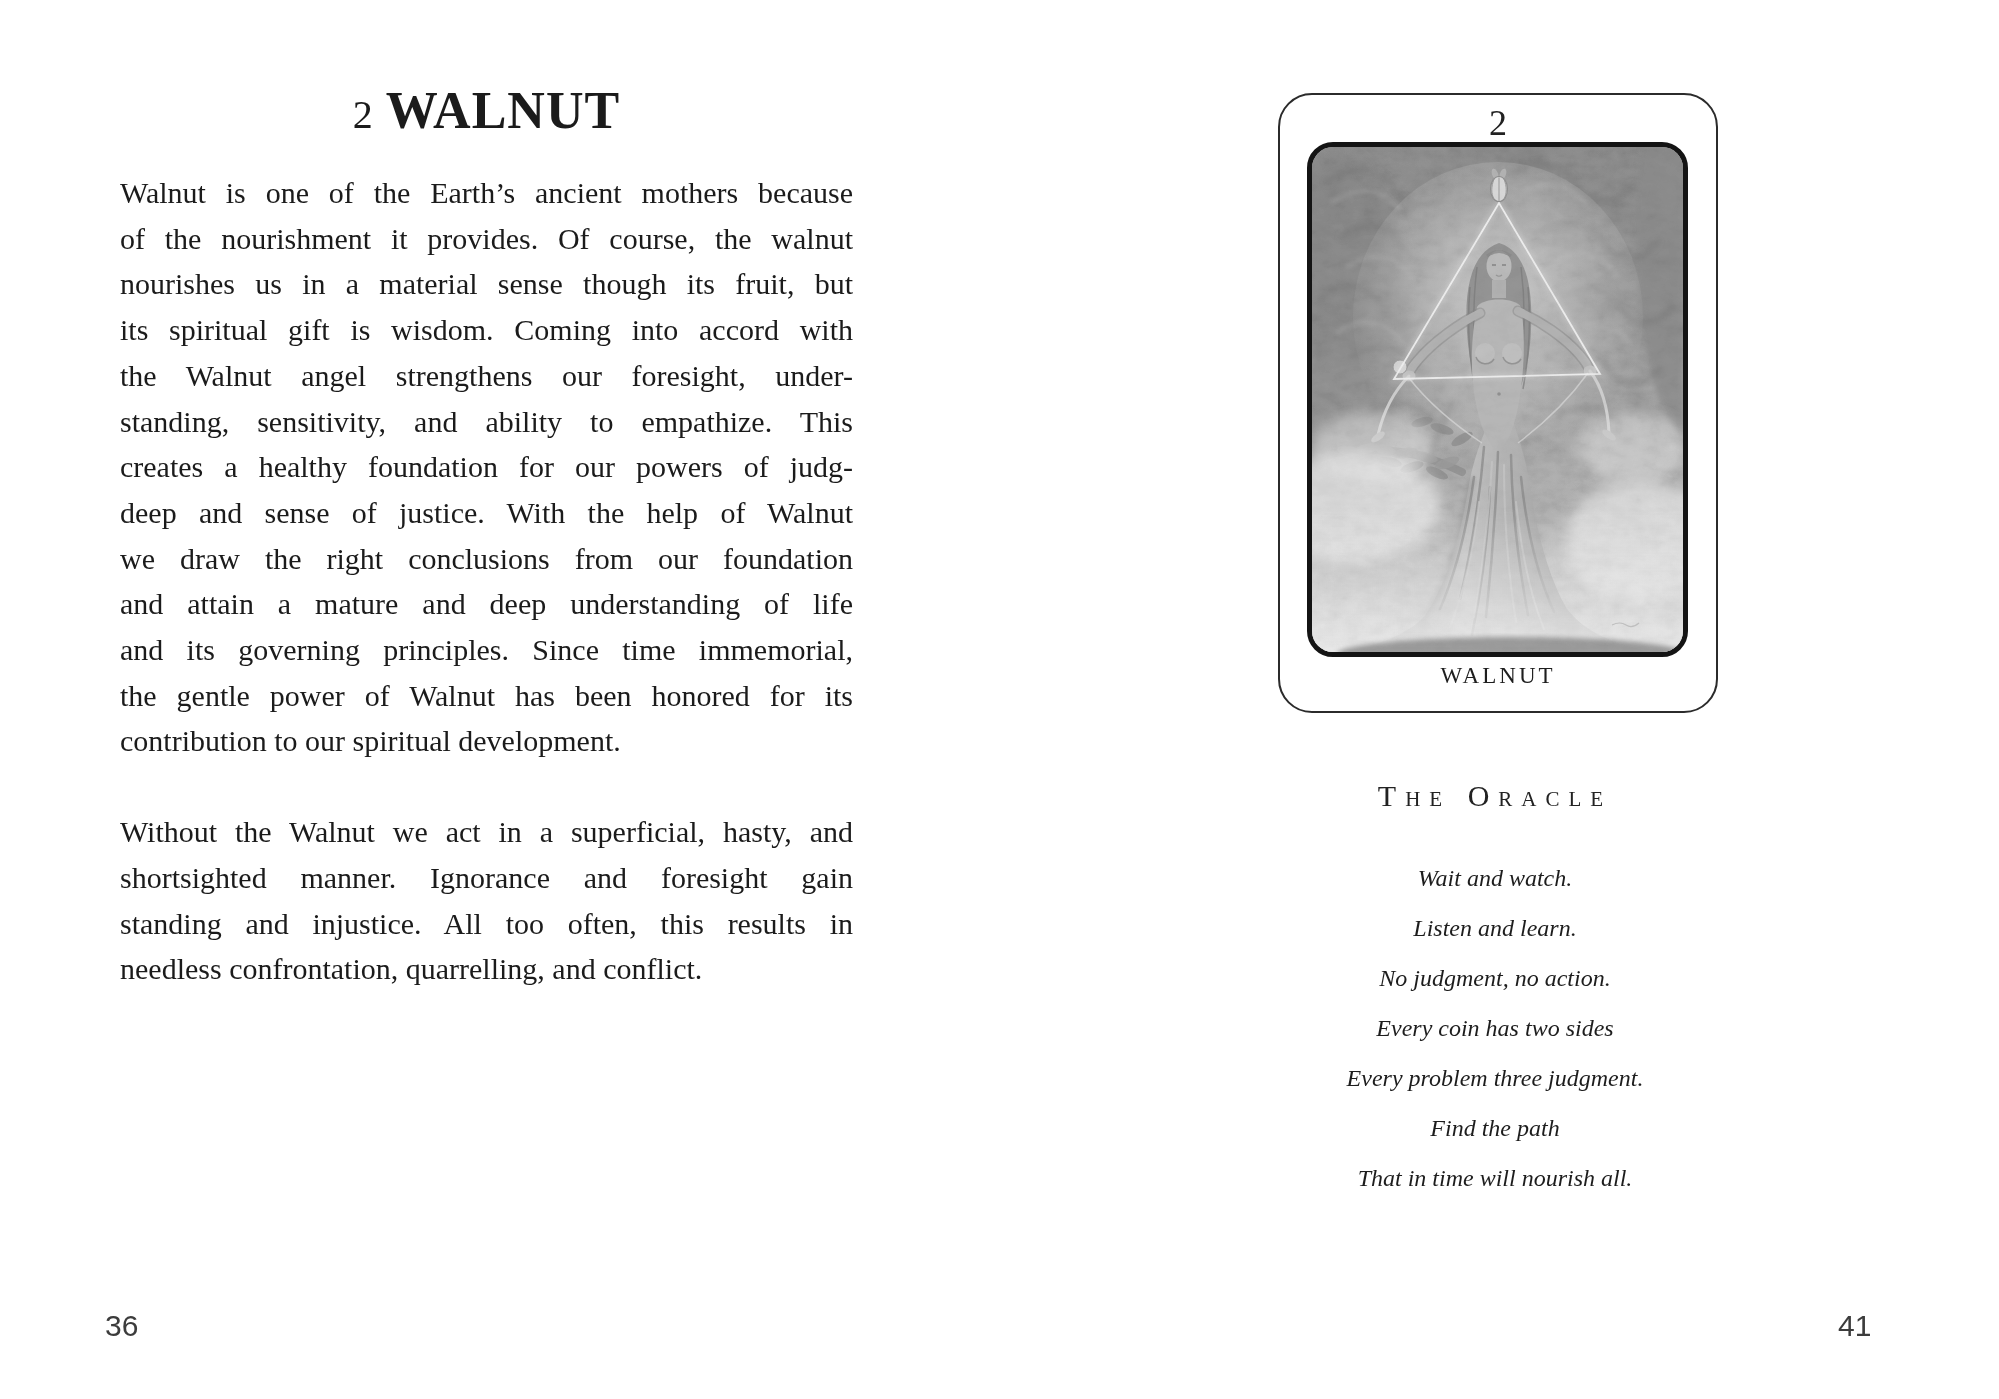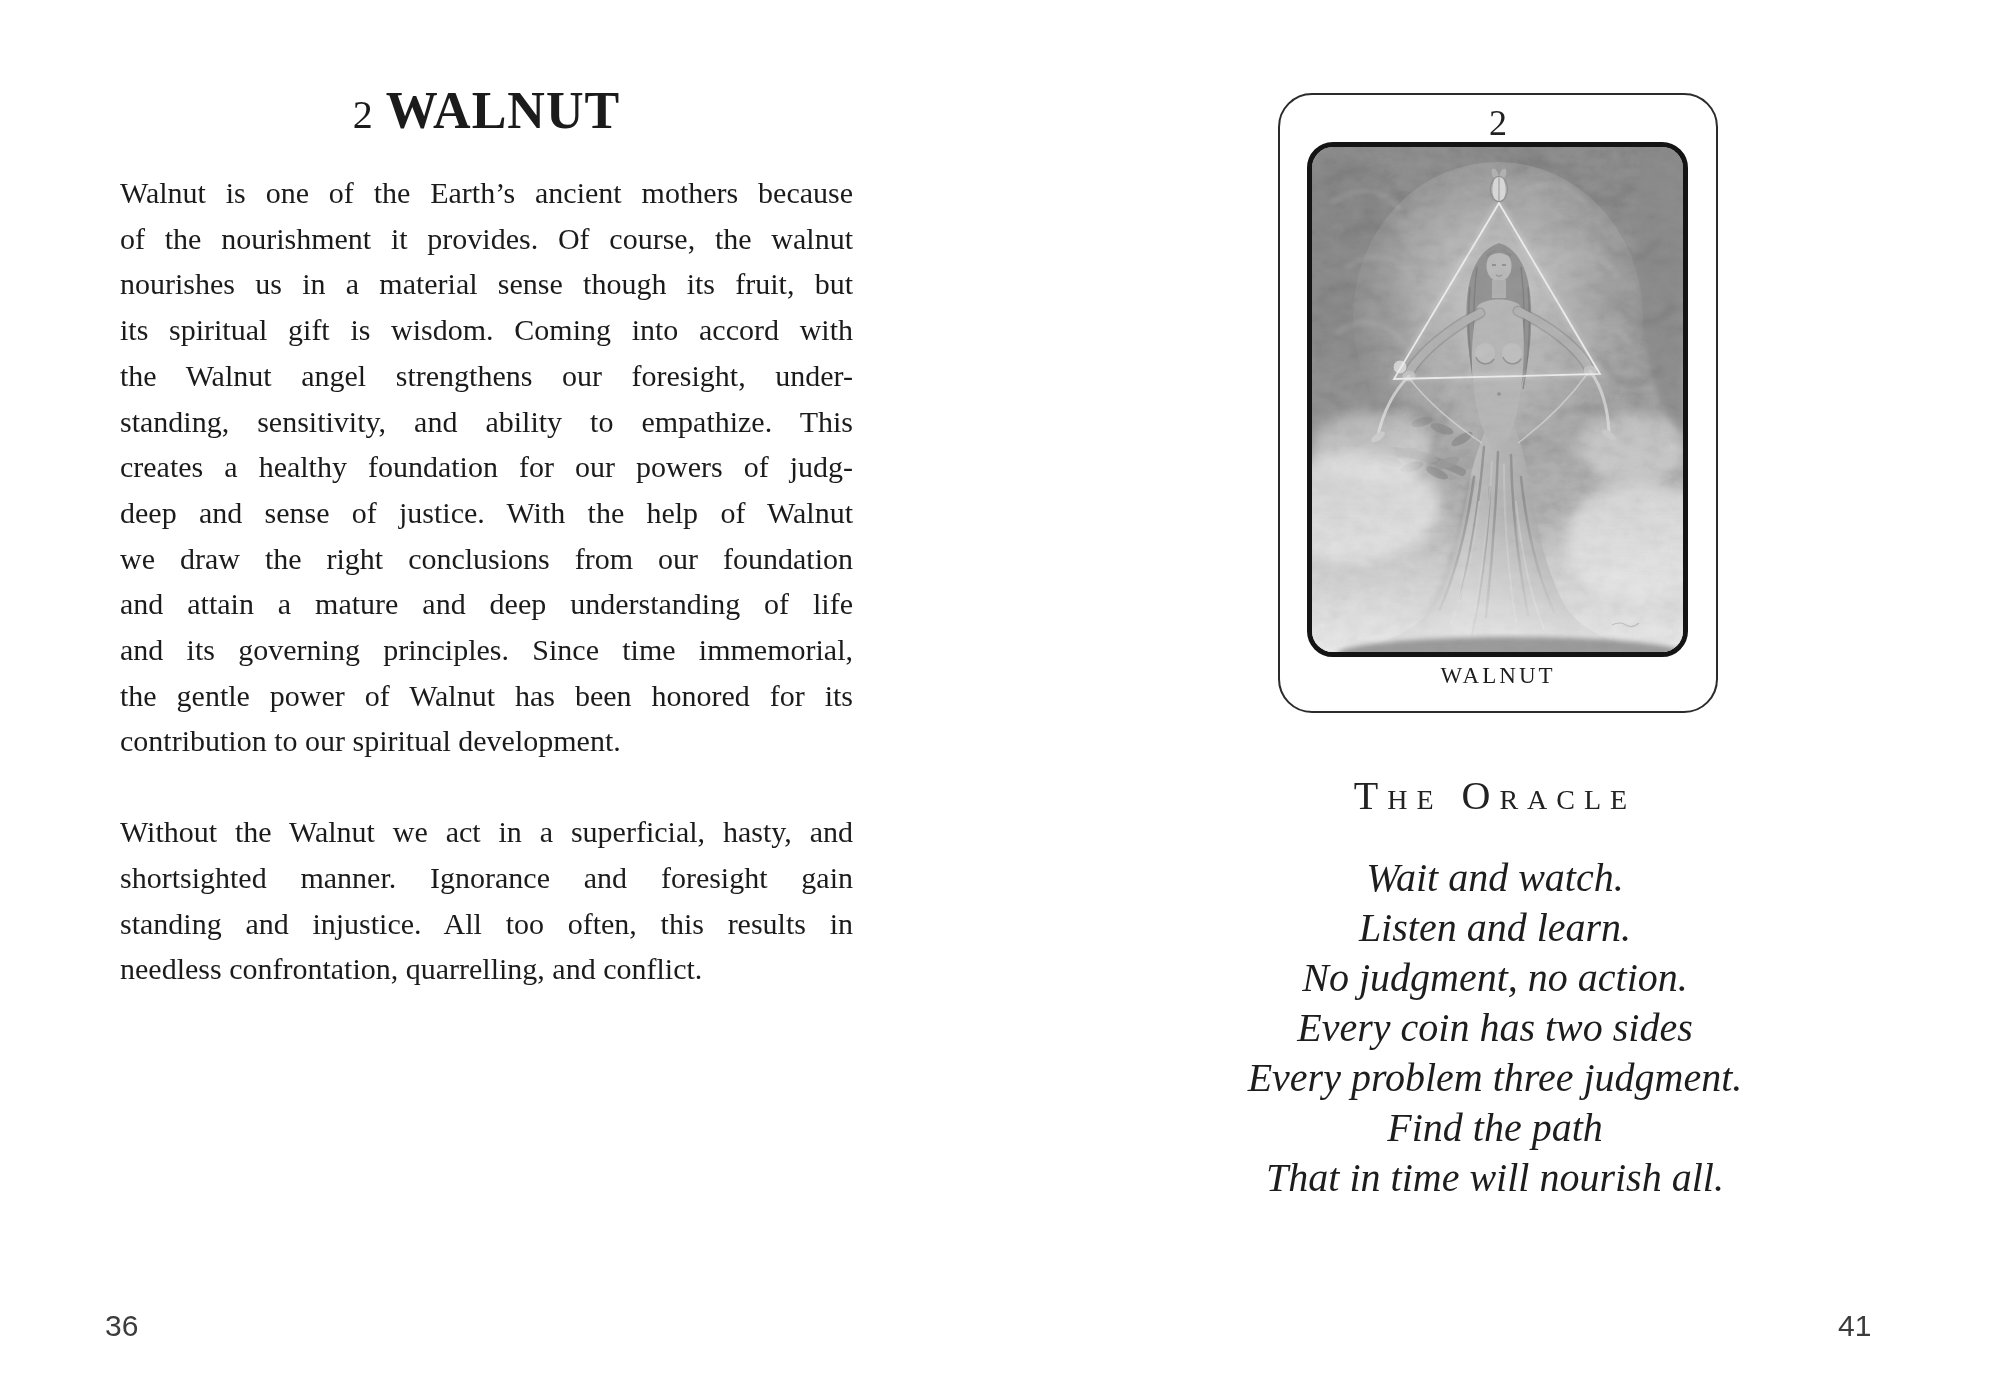--- a/index.html
+++ b/index.html
@@ -52,26 +52,26 @@
   }
   .card-art svg{display:block;width:100%;height:100%;}
   .card-caption{
     position:absolute;left:0;right:0;top:568px;text-align:center;
     font-size:23px;letter-spacing:3px;line-height:26px;color:#1e1e1e;
   }
 
   
   .oracle-heading{
     position:absolute;left:1000px;width:990px;top:779px;text-align:center;
-    font-variant:small-caps;font-size:40px;letter-spacing:9px;line-height:34px;
+    font-variant:small-caps;font-size:30px;letter-spacing:9px;line-height:34px;
     color:#222;
   }
   .verse{
     position:absolute;left:1000px;width:990px;top:853px;text-align:center;
-    font-style:italic;font-size:40px;line-height:50px;color:#1d1d1d;
+    font-style:italic;font-size:24px;line-height:50px;color:#1d1d1d;
   }
   .verse .line{text-align:center;}
 
   .blend-mult{mix-blend-mode:multiply;}
 </style>
 </head>
 <body>
 
 <div class="spread">
 

